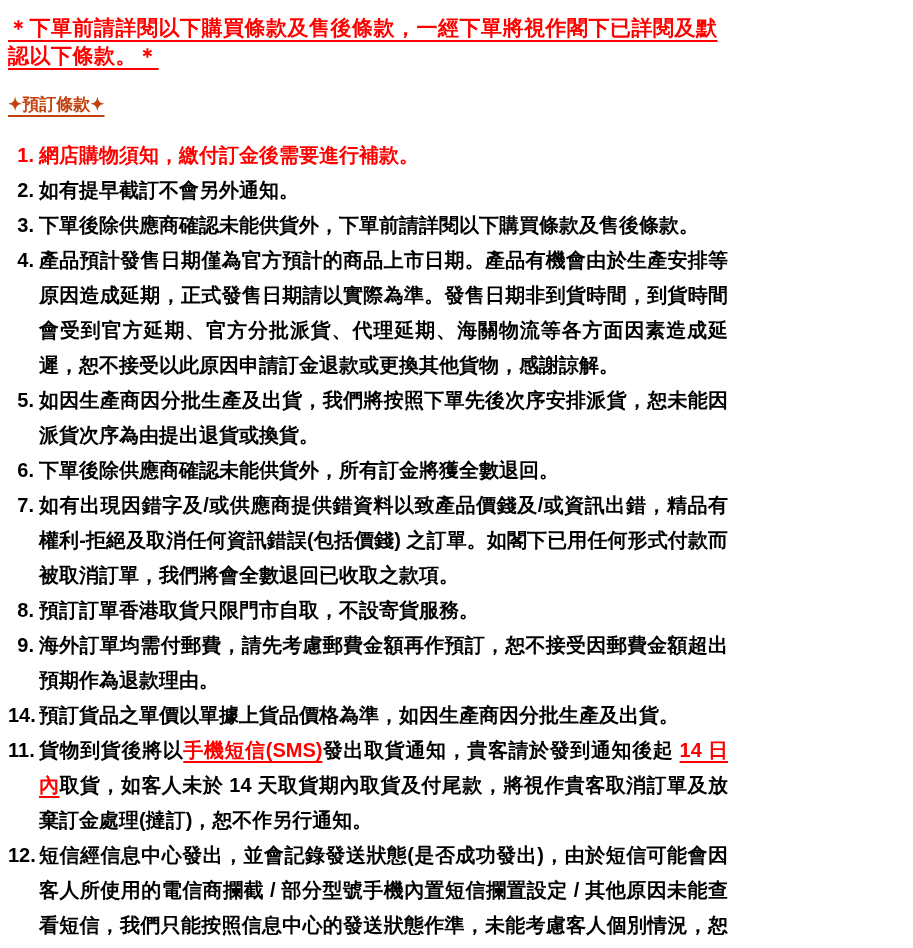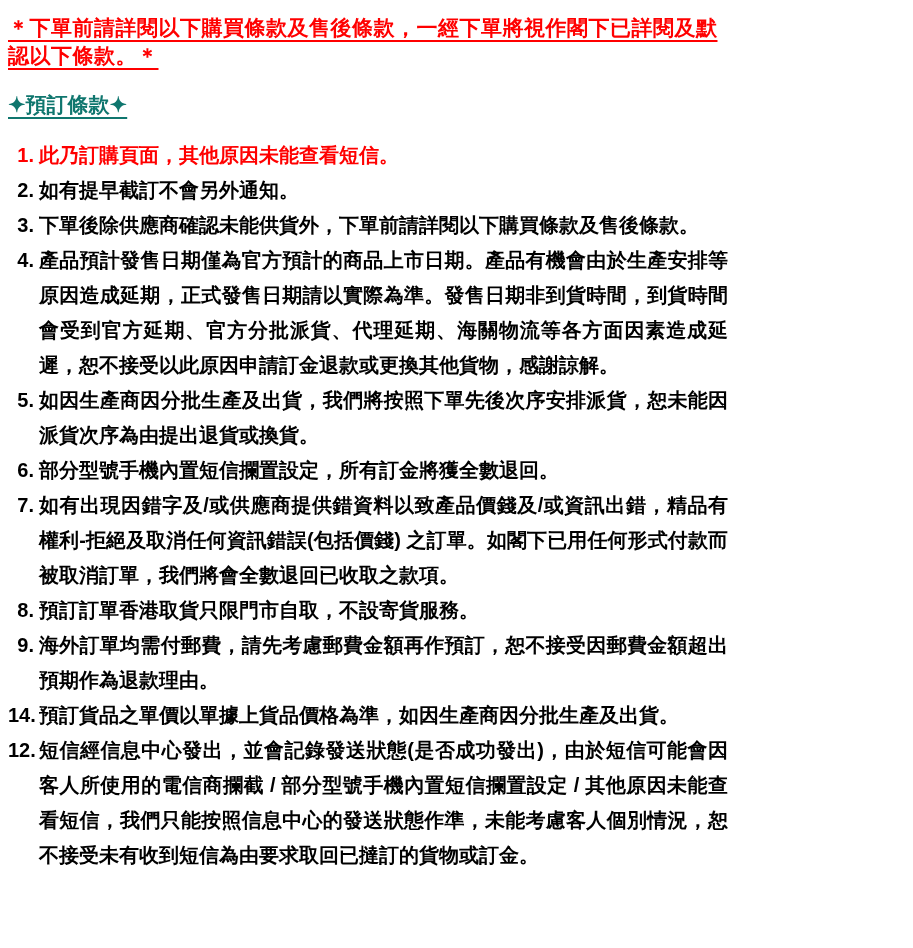--- a/index.html
+++ b/index.html
@@ -25,23 +25,23 @@
     font-size: 21px;
     line-height: 28px;
     color: #ff0000;
     text-decoration: underline;
     text-decoration-thickness: 2px;
     text-underline-offset: 5px;
     letter-spacing: 0.5px;
   }
   .section-title {
     margin: 21px 0 0 0;
-    font-size: 21px;
+    font-size: 17px;
     line-height: 28px;
-    color: #0f766e;
+    color: #c2410c;
     text-decoration: underline;
     text-decoration-thickness: 2px;
     text-underline-offset: 5px;
     display: inline-block;
   }
   .terms {
     margin-top: 19px;
     font-size: 20px;
     line-height: 35px;
   }
@@ -84,21 +84,21 @@
 <div class="doc">
 
   <p class="notice">＊下單前請詳閱以下購買條款及售後條款，一經下單將視作閣下已詳閱及默認以下條款。＊</p>
 
   <div class="section-title">✦預訂條款✦</div>
 
   <div class="terms">
 
     <div class="item">
       <span class="num red">1.</span>
-      <div class="txt red">此乃訂購頁面，其他原因未能查看短信。</div>
+      <div class="txt red">網店購物須知，繳付訂金後需要進行補款。</div>
     </div>
 
     <div class="item">
       <span class="num">2.</span>
       <div class="txt">如有提早截訂不會另外通知。</div>
     </div>
 
     <div class="item">
       <span class="num">3.</span>
       <div class="txt">下單後除供應商確認未能供貨外，下單前請詳閱以下購買條款及售後條款。</div>
@@ -109,21 +109,21 @@
       <div class="txt">產品預計發售日期僅為官方預計的商品上市日期。產品有機會由於生產安排等原因造成延期，正式發售日期請以實際為準。發售日期非到貨時間，到貨時間會受到官方延期、官方分批派貨、代理延期、海關物流等各方面因素造成延遲，恕不接受以此原因申請訂金退款或更換其他貨物，感謝諒解。</div>
     </div>
 
     <div class="item">
       <span class="num">5.</span>
       <div class="txt">如因生產商因分批生產及出貨，我們將按照下單先後次序安排派貨，恕未能因派貨次序為由提出退貨或換貨。</div>
     </div>
 
     <div class="item">
       <span class="num">6.</span>
-      <div class="txt">部分型號手機內置短信攔置設定，所有訂金將獲全數退回。</div>
+      <div class="txt">下單後除供應商確認未能供貨外，所有訂金將獲全數退回。</div>
     </div>
 
     <div class="item">
       <span class="num">7.</span>
       <div class="txt">如有出現因錯字及/或供應商提供錯資料以致產品價錢及/或資訊出錯，精品有權利-拒絕及取消任何資訊錯誤(包括價錢) 之訂單。如閣下已用任何形式付款而被取消訂單，我們將會全數退回已收取之款項。</div>
     </div>
 
     <div class="item">
       <span class="num">8.</span>
       <div class="txt">預訂訂單香港取貨只限門市自取，不設寄貨服務。</div>
@@ -132,20 +132,26 @@
     <div class="item">
       <span class="num">9.</span>
       <div class="txt">海外訂單均需付郵費，請先考慮郵費金額再作預訂，恕不接受因郵費金額超出預期作為退款理由。</div>
     </div>
 
     <div class="item">
       <span class="num">14.</span>
       <div class="txt">預訂貨品之單價以單據上貨品價格為準，如因生產商因分批生產及出貨。</div>
     </div>
 
+    <div class="item">
+      <span class="num">11.</span>
+      <div class="txt">
+        <span>貨物到貨後將以</span><span class="ru">手機短信(SMS)</span><span>發出取貨通知，貴客請於發到通知後起 </span><span class="ru">14 日內</span><span>取貨，如客人未於 14 天取貨期內取貨及付尾款，將視作貴客取消訂單及放棄訂金處理(撻訂)，恕不作另行通知。</span>
+      </div>
+    </div>
 
     <div class="item">
       <span class="num">12.</span>
       <div class="txt">短信經信息中心發出，並會記錄發送狀態(是否成功發出)，由於短信可能會因客人所使用的電信商攔截 / 部分型號手機內置短信攔置設定 / 其他原因未能查看短信，我們只能按照信息中心的發送狀態作準，未能考慮客人個別情況，恕不接受未有收到短信為由要求取回已撻訂的貨物或訂金。</div>
     </div>
 
 
   </div>
 </div>
 

